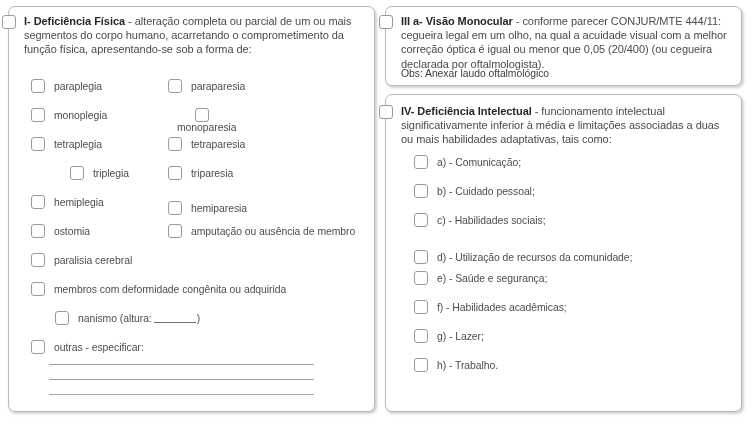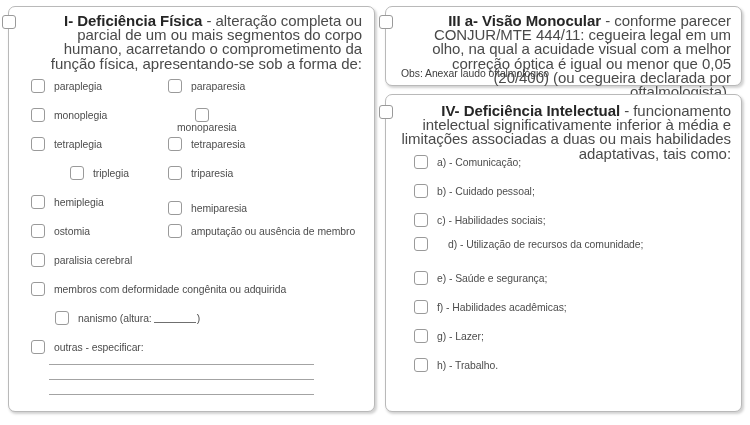--- a/index.html
+++ b/index.html
@@ -42,25 +42,24 @@
     align-items: flex-start;
   }
   #heading-fisica      { left: -7px;  top: 7px;  width: 360px; }
   #heading-monocular   { left: -7px;  top: 7px;  width: 352px; }
   #heading-intelectual { left: -7px;  top: 9px;  width: 352px; }
 
   .heading .cbx { margin-top: 1px; }
 
   .heading-text {
     margin-left: 8px;
-    font-size: 15px;
+    font-size: 11px;
     line-height: 14.2px;
     color: #4a4a4a;
     letter-spacing: -0.05px;
-    text-align: right;
   }
   .heading-text b {
     color: #262626;
     font-weight: bold;
   }
 
   
   .cbx {
     flex: 0 0 auto;
     width: 14px;
@@ -217,21 +216,21 @@
       <span class="lbl">a) - Comunicação;</span>
     </div>
     <div class="opt" style="left:28px; top:89px;">
       <span class="cbx"></span>
       <span class="lbl">b) - Cuidado pessoal;</span>
     </div>
     <div class="opt" style="left:28px; top:118px;">
       <span class="cbx"></span>
       <span class="lbl">c) - Habilidades sociais;</span>
     </div>
-    <div class="opt" style="left:28px; top:142px;gap:11px;">
+    <div class="opt" style="left:28px; top:155px;">
       <span class="cbx"></span>
       <span class="lbl">d) - Utilização de recursos da comunidade;</span>
     </div>
     <div class="opt" style="left:28px; top:176px;">
       <span class="cbx"></span>
       <span class="lbl">e) - Saúde e segurança;</span>
     </div>
     <div class="opt" style="left:28px; top:205px;">
       <span class="cbx"></span>
       <span class="lbl">f) - Habilidades acadêmicas;</span>

